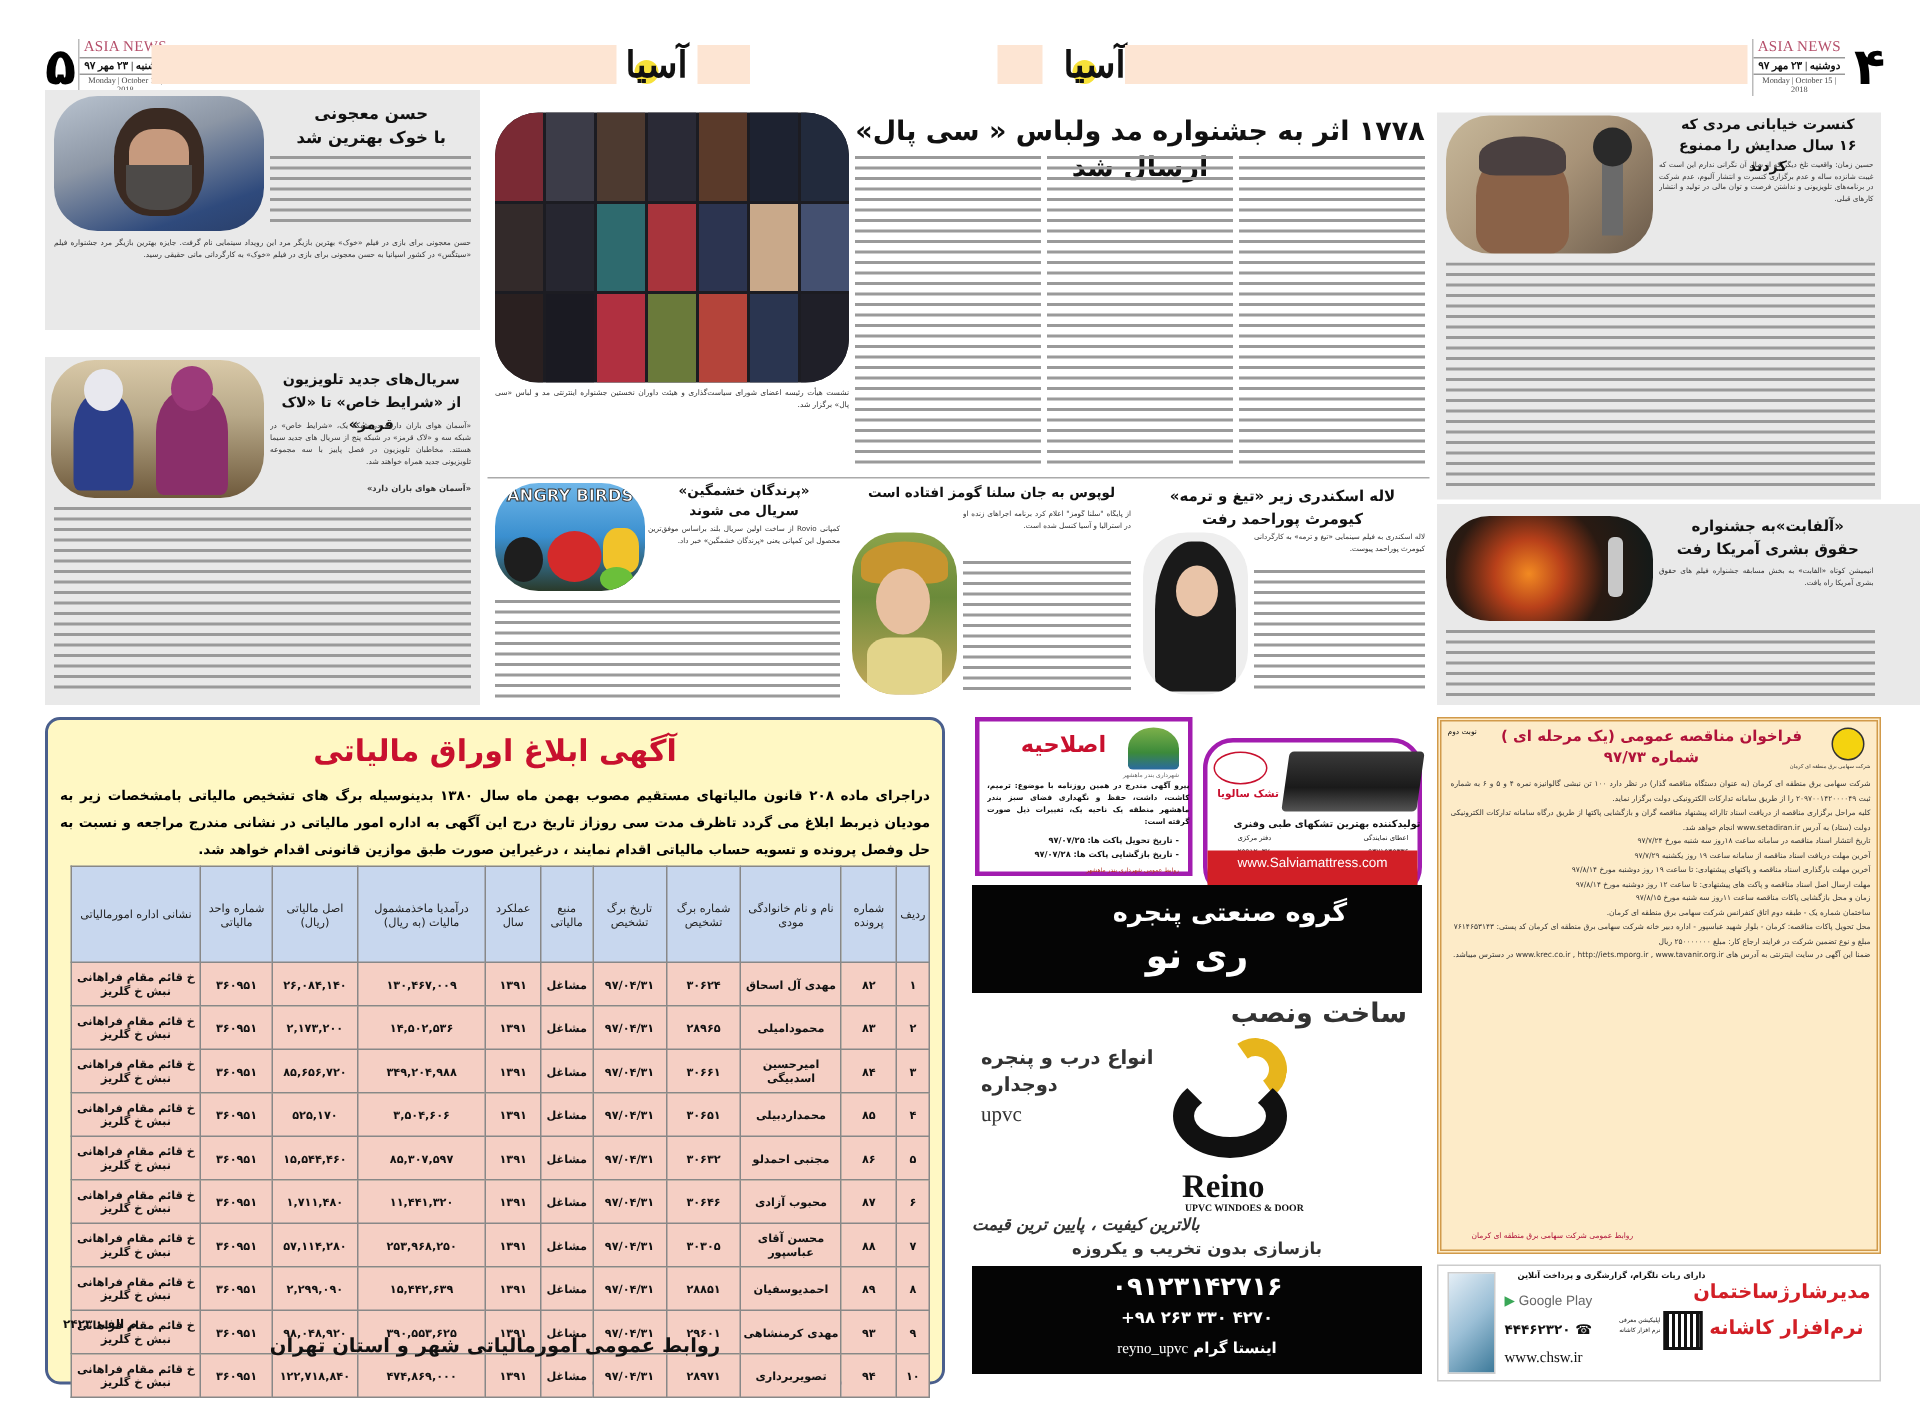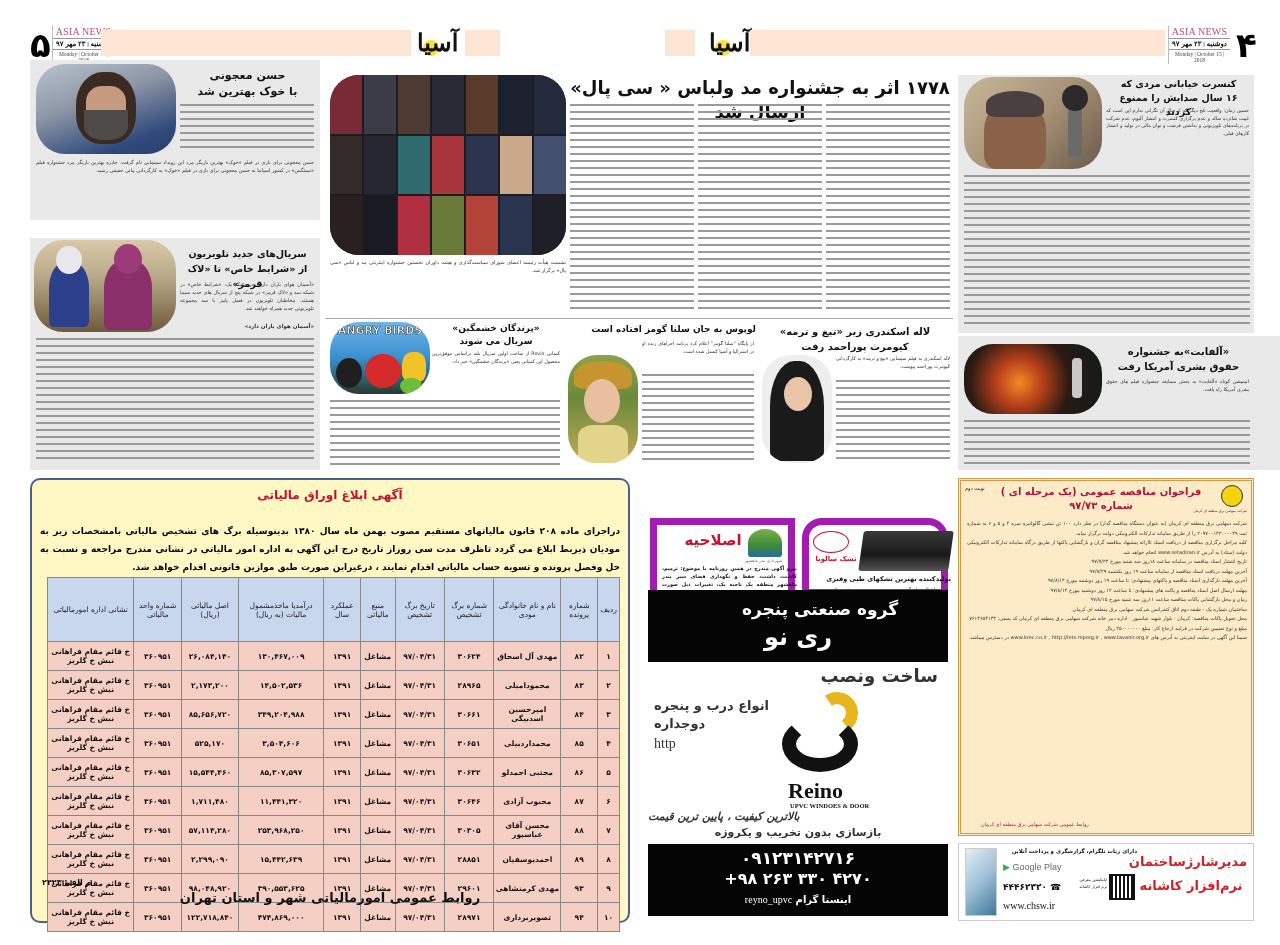--- a/index.html
+++ b/index.html
@@ -24,30 +24,30 @@
   .headline { font-weight: bold; text-align: center; direction: rtl; color: #111; }
   .body-text { direction: rtl; text-align: justify; font-size: 5.5px; line-height: 9px; color: #333; overflow: hidden; }
   .photo { position: absolute; overflow: hidden; border-radius: 29px; }
 
   
   .lines { position: absolute; overflow: hidden; }
   .lines i { display: block; height: 2px; background: #9a9a9a; margin-bottom: 5px; }
 
   
   .tax-ad { position: absolute; left: 30px; top: 478px; width: 600px; height: 445px; background: #fff8c4; border: 2px solid #4a5f8d; border-radius: 10px; }
-  .tax-title { position: absolute; left: 0; right: 0; top: 8px; text-align: center; color: #c8102e; font-weight: bold; font-size: 12px; direction: rtl; }
+  .tax-title { position: absolute; left: 0; right: 0; top: 8px; text-align: center; color: #c8102e; font-weight: bold; font-size: 20px; direction: rtl; }
   .tax-intro { position: absolute; left: 8px; right: 8px; top: 42px; direction: rtl; text-align: justify; font-size: 9px; font-weight: bold; line-height: 18px; color: #000; }
   table.tax { position: absolute; left: 15px; top: 97px; width: 573px; border-collapse: collapse; direction: rtl; font-size: 7.5px; }
   table.tax th { background: #c8d7ee; color: #222; font-weight: normal; height: 64px; border: 1px solid #888; padding: 2px; text-align: center; }
   table.tax td { background: #f5cfc4; height: 29px; border: 1px solid #888; text-align: center; color: #111; font-weight: bold; }
   .tax-footer { position: absolute; left: 0; right: 0; bottom: 16px; text-align: center; font-weight: bold; font-size: 13px; direction: rtl; }
   .tax-code { position: absolute; left: 10px; bottom: 34px; font-size: 8px; font-weight: bold; direction: rtl; }
 
   
-  .ad-box { position: absolute; background: #fff; border: 7px solid #a21caf; margin-top: 40px; }
+  .ad-box { position: absolute; background: #fff; border: 3px solid #a21caf; }
   .reino { position: absolute; left: 648px; top: 590px; width: 300px; height: 336px; background: #fff; }
   .blk { background: #050505; color: #fff; text-align: center; direction: rtl; font-weight: bold; }
 
   .tender { position: absolute; left: 958px; top: 478px; width: 296px; height: 358px; background: #fdebc8; border: 3px double #d19a4a; }
   .soft-ad { position: absolute; left: 958px; top: 843px; width: 296px; height: 78px; background: #fff; border: 1px solid #ccc; }
 </style>
 </head>
 <body>
 
 <div class="pg-num" style="left:30px;">۵</div>
@@ -278,21 +278,21 @@
     <i></i>
     <i></i>
     <i></i>
     <i></i>
     <i></i>
     <i></i>
     <i></i>
     <i></i>
 </div>
 
-<div class="headline" style="position:absolute; left:566px; top:322px; width:190px; font-size:9px; line-height:14px;text-align:right;">لوپوس به جان سلنا گومز افتاده است</div>
+<div class="headline" style="position:absolute; left:566px; top:322px; width:190px; font-size:9px; line-height:14px;">لوپوس به جان سلنا گومز افتاده است</div>
 <div class="photo" style="left:568px; top:355px; width:70px; height:108px; background:linear-gradient(180deg,#8ba34a 0%,#6b8a3a 40%,#c4a85a 100%);">
   <div style="position:absolute; left:6px; top:6px; width:58px; height:28px; border-radius:50% 50% 20% 20%; background:#c7952f;"></div>
   <div style="position:absolute; left:16px; top:24px; width:36px; height:44px; border-radius:50%; background:#e8c0a0;"></div>
   <div style="position:absolute; left:10px; top:70px; width:50px; height:38px; border-radius:30% 30% 0 0; background:#e2d48a;"></div>
 </div>
 <div class="body-text" style="position:absolute; left:642px; top:340px; width:112px; height:30px; font-size:4.8px; line-height:7.5px;">از پایگاه "سلنا گومز" اعلام کرد برنامه اجراهای زنده او در استرالیا و آسیا کنسل شده است.</div>
 <div class="lines" style="left:642px; top:374px; width:112px; height:96px;">
   <i></i>
     <i></i>
     <i></i>
@@ -549,52 +549,52 @@
 <div class="ad-box" style="left:650px; top:478px; width:145px; height:106px;">
   <div style="position:absolute; right:6px; top:4px; width:34px; height:28px; border-radius:50% 50% 10% 10%; background:linear-gradient(180deg,#7cb04a 0%,#3c8a3a 60%,#2a6aa0 100%);"></div>
   <div style="position:absolute; left:6px; top:6px; width:100px; text-align:center; color:#c8102e; font-weight:bold; font-size:15px; direction:rtl;">اصلاحیه</div>
   <div style="position:absolute; right:6px; top:33px; font-size:4px; color:#666; direction:rtl;">شهرداری بندر ماهشهر</div>
   <div class="body-text" style="position:absolute; left:5px; top:39px; width:135px; height:36px; font-size:5px; line-height:8px; color:#111; font-weight:bold;">پیرو آگهی مندرج در همین روزنامه با موضوع: ترمیم، کاشت، داشت، حفظ و نگهداری فضای سبز بندر ماهشهر منطقه یک ناحیه یک، تغییرات ذیل صورت گرفته است:</div>
   <div style="position:absolute; right:6px; top:77px; font-size:5.5px; font-weight:bold; direction:rtl;">- تاریخ تحویل پاکت ها: ۹۷/۰۷/۲۵</div>
   <div style="position:absolute; right:6px; top:86px; font-size:5.5px; font-weight:bold; direction:rtl;">- تاریخ بازگشایی پاکت ها: ۹۷/۰۷/۲۸</div>
   <div style="position:absolute; right:6px; top:96px; font-size:4px; color:#b03020; direction:rtl;">روابط عمومی شهرداری بندر ماهشهر</div>
 </div>
 
-<div class="ad-box" style="left:802px; top:478px; width:146px; height:106px;border-radius:20px;">
+<div class="ad-box" style="left:802px; top:492px; width:146px; height:106px;border-radius:20px;">
   <div style="position:absolute; left:52px; top:6px; width:90px; height:40px; background:linear-gradient(180deg,#3a3a3a 0%,#1a1a1a 60%,#555 100%); transform:skewX(-8deg); border-radius:3px;"></div>
   <div style="position:absolute; left:4px; top:6px; width:36px; height:22px; border:1px solid #c8102e; border-radius:50%;"></div>
   <div style="position:absolute; left:4px; top:30px; width:46px; text-align:center; color:#c8102e; font-weight:bold; font-size:7px; direction:rtl;">تشک سالویا</div>
   <div style="position:absolute; left:4px; top:50px; width:138px; font-weight:bold; font-size:6.5px; direction:rtl; text-align:right;">تولیدکننده بهترین تشکهای طبی وفنری</div>
   <div style="position:absolute; right:6px; top:62px; font-size:4.5px; direction:rtl;">اعطای نمایندگی</div>
   <div style="position:absolute; right:6px; top:70px; font-size:5px; direction:rtl;">۰۹۳۷۱۵۳۵۳۳۶</div>
   <div style="position:absolute; left:20px; top:62px; font-size:4.5px; direction:rtl;">دفتر مرکزی</div>
   <div style="position:absolute; left:20px; top:70px; font-size:5px; direction:rtl;">۲۵۹۱۲۰۳۷</div>
   <div style="position:absolute; left:0; right:0; bottom:0; height:28px; background:#d21f26; color:#fff; text-align:center; font-size:9px; line-height:16px; font-family:'Liberation Sans',sans-serif;">www.Salviamattress.com</div>
 </div>
 
 <div class="reino">
   <div class="blk" style="position:absolute; left:0; top:0; width:300px; height:72px; padding-top:6px;">
     <div style="font-size:17px; line-height:26px;margin-left:44px;">گروه صنعتی پنجره</div>
     <div style="font-size:24px; line-height:30px;">ری نو</div>
   </div>
   <div style="position:absolute; right:10px; top:75px; font-size:18px; font-weight:bold; color:#333; direction:rtl;">ساخت ونصب</div>
   <div style="position:absolute; left:6px; top:108px; font-size:13px; font-weight:bold; color:#333; direction:rtl;">انواع درب و پنجره</div>
   <div style="position:absolute; left:6px; top:126px; font-size:13px; font-weight:bold; color:#333; direction:rtl;">دوجداره</div>
-  <div style="position:absolute; left:6px; top:146px; font-size:14px; color:#333; font-family:'Liberation Serif',serif;">http</div>
+  <div style="position:absolute; left:6px; top:146px; font-size:14px; color:#333; font-family:'Liberation Serif',serif;">upvc</div>
   <div style="position:absolute; left:130px; top:102px; width:90px; height:80px;">
     <div style="position:absolute; left:38px; top:0; width:42px; height:42px; border:12px solid #e7b51c; border-left-color:transparent; border-bottom-color:transparent; border-radius:50%; transform:rotate(10deg);"></div>
     <div style="position:absolute; left:4px; top:24px; width:76px; height:56px; border:14px solid #111; border-top-color:transparent; border-radius:50%;"></div>
   </div>
   <div style="position:absolute; left:140px; top:188px; font-family:'Liberation Serif',serif; font-size:22px; font-weight:bold; color:#111;">Reino</div>
   <div style="position:absolute; left:142px; top:212px; font-family:'Liberation Serif',serif; font-size:6.5px; font-weight:bold; color:#111;">UPVC WINDOES &amp; DOOR</div>
   <div style="position:absolute; left:0; width:300px; top:220px; text-align:left; font-size:11px; font-weight:bold; color:#333; direction:rtl;font-style:italic;">بالاترین کیفیت ، پایین ترین قیمت</div>
   <div style="position:absolute; left:0; width:300px; top:236px; text-align:center; font-size:11px; font-weight:bold; color:#333; direction:rtl;">بازسازی بدون تخریب و یکروزه</div>
   <div class="blk" style="position:absolute; left:0; top:254px; width:300px; height:72px; padding-top:4px;">
     <div style="font-size:17px; line-height:20px; direction:ltr;">۰۹۱۲۳۱۴۲۷۱۶</div>
-    <div style="font-size:16px; line-height:22px; direction:ltr;">+۹۸ ۲۶۳ ۳۳۰ ۴۲۷۰</div>
+    <div style="font-size:11px; line-height:22px; direction:ltr;">+۹۸ ۲۶۳ ۳۳۰ ۴۲۷۰</div>
     <div style="font-size:10px; line-height:20px;">
       <span>اینستا گرام</span>
       <span style="font-weight:normal; font-family:'Liberation Serif',serif;">reyno_upvc</span>
     </div>
   </div>
 </div>
 
 <div class="tender">
   <div style="position:absolute; right:8px; top:4px; width:22px; height:22px; border-radius:50%; background:#f4d30f; border:1px solid #333;"></div>
   <div style="position:absolute; right:4px; top:28px; font-size:3.5px; color:#333; direction:rtl;">شرکت سهامی برق منطقه ای کرمان</div>

